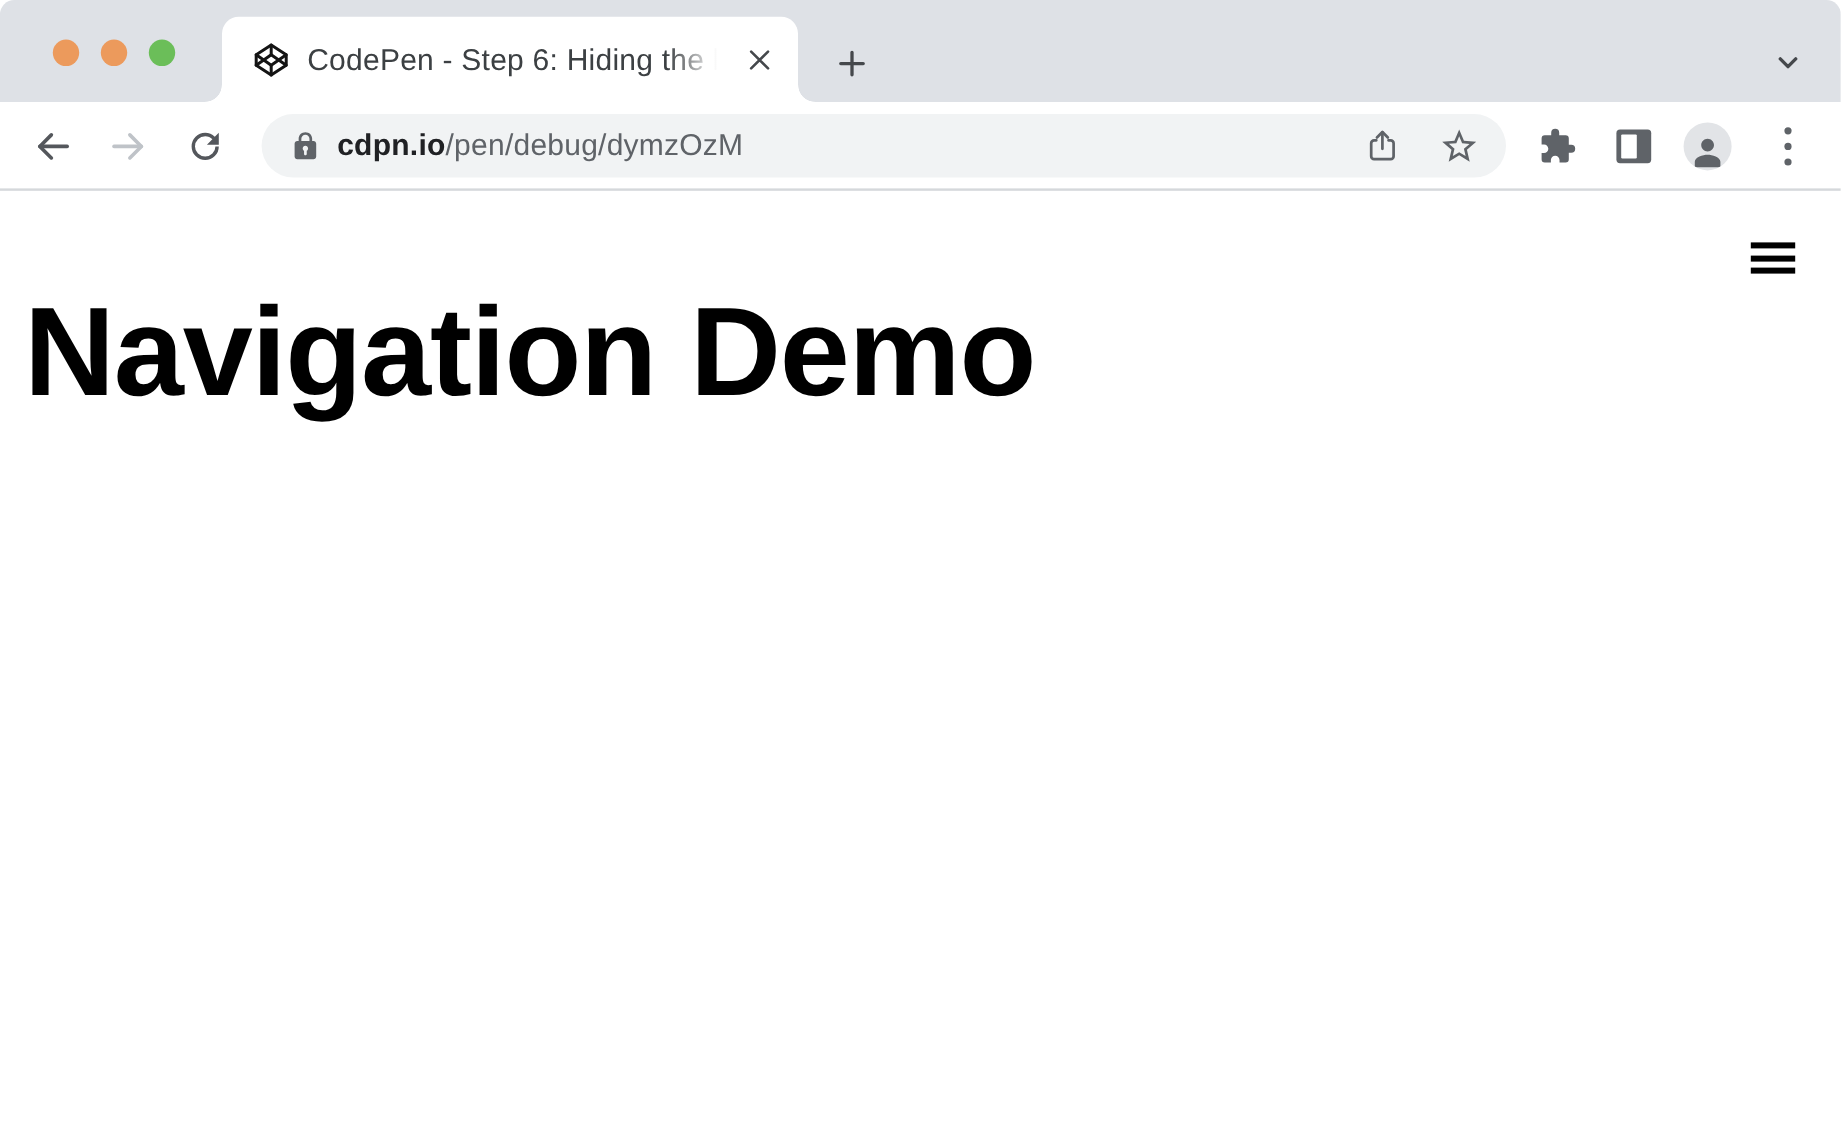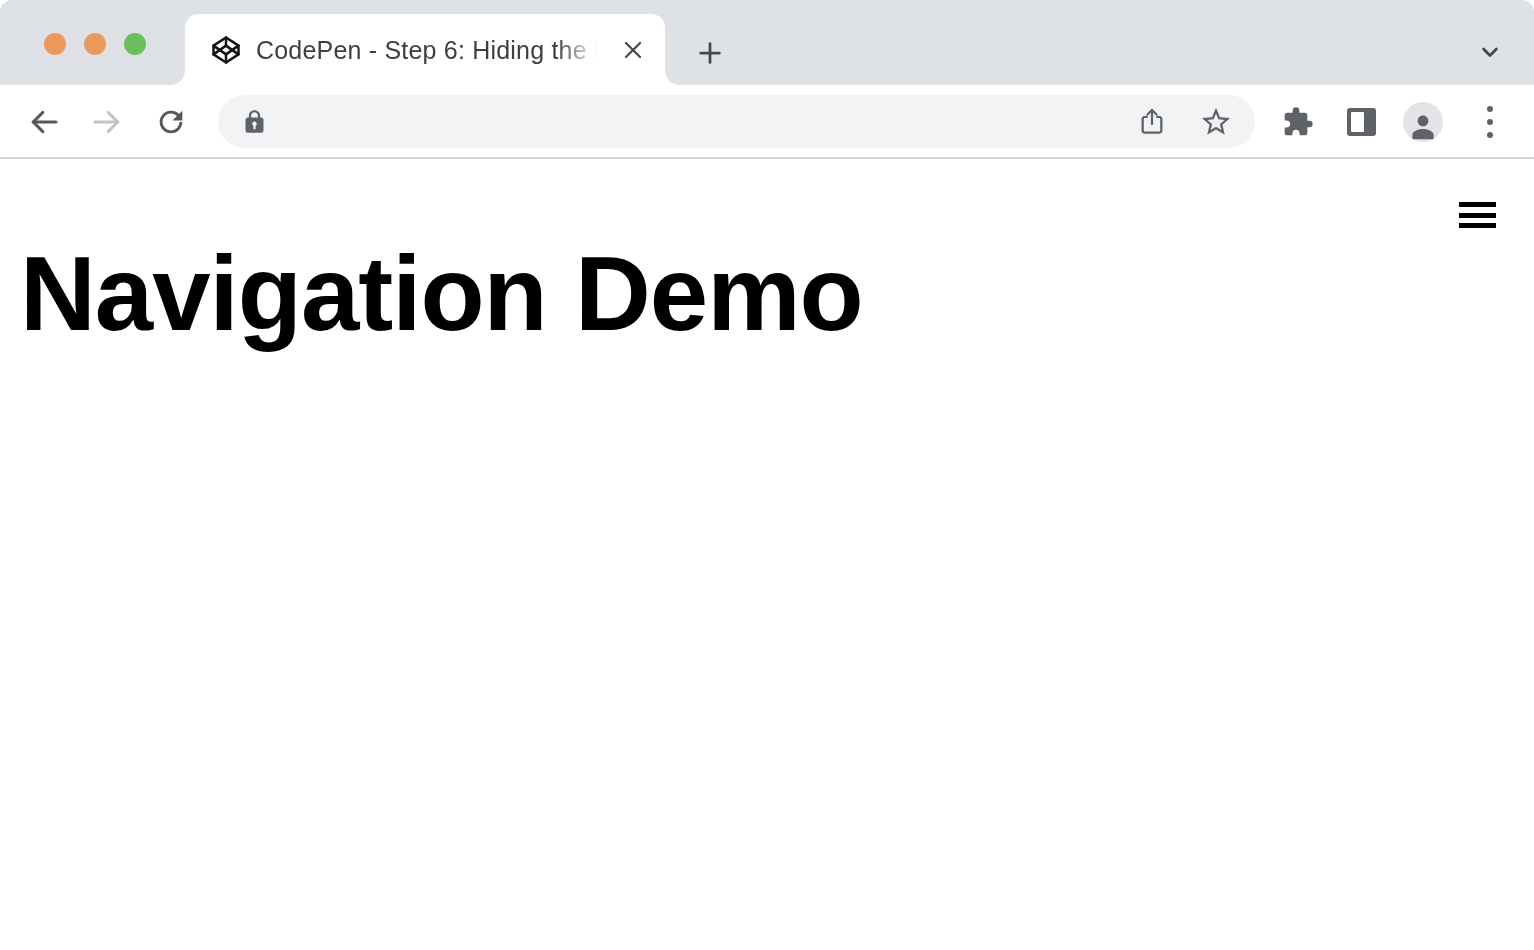--- a/index.html
+++ b/index.html
@@ -180,20 +180,21 @@
         <path d="M17.65 6.35A7.96 7.96 0 0012 4a8 8 0 108 8h-2a6 6 0 11-6-6c1.66 0 3.14.69 4.22 1.78L13 11h7V4l-2.35 2.35z"></path>
       </svg>
     </button>
 
     <div class="omnibox">
       <button class="lock">
         <svg viewBox="0 0 24 24" width="27" height="27" fill="currentColor">
           <path d="M18 8.5h-1V6.8C17 4.1 14.8 2 12 2S7 4.1 7 6.8v1.7H6c-1.1 0-2 .9-2 2V20c0 1.1.9 2 2 2h12c1.1 0 2-.9 2-2v-9.5c0-1.1-.9-2-2-2zm-9-1.7c0-1.7 1.3-3 3-3s3 1.3 3 3v1.7H9V6.8zm4 8.9v2.3c0 .6-.4 1-1 1s-1-.4-1-1v-2.3c-.6-.3-1-1-1-1.7 0-1.1.9-2 2-2s2 .9 2 2c0 .7-.4 1.4-1 1.7z"></path>
         </svg>
       </button>
+      <span class="url"><span class="domain">cdpn.io</span><span class="path">/pen/debug/dymzOzM</span></span>
       <span class="grow"></span>
       <button class="boxicon share">
         <svg viewBox="0 0 24 24" width="32" height="32" fill="none" stroke="currentColor" stroke-width="1.7" stroke-linecap="round" stroke-linejoin="round">
           <path d="M8.2 8.2H6.8A1.8 1.8 0 005 10v8.2A1.8 1.8 0 006.8 20h10.4a1.8 1.8 0 001.8-1.8V10a1.8 1.8 0 00-1.8-1.8h-1.4"></path>
           <path d="M12 13.5V3.2"></path>
           <path d="M8.6 6.4L12 3l3.4 3.4"></path>
         </svg>
       </button>
       <button class="boxicon star">
         <svg viewBox="0 0 24 24" width="34" height="34" fill="currentColor">

